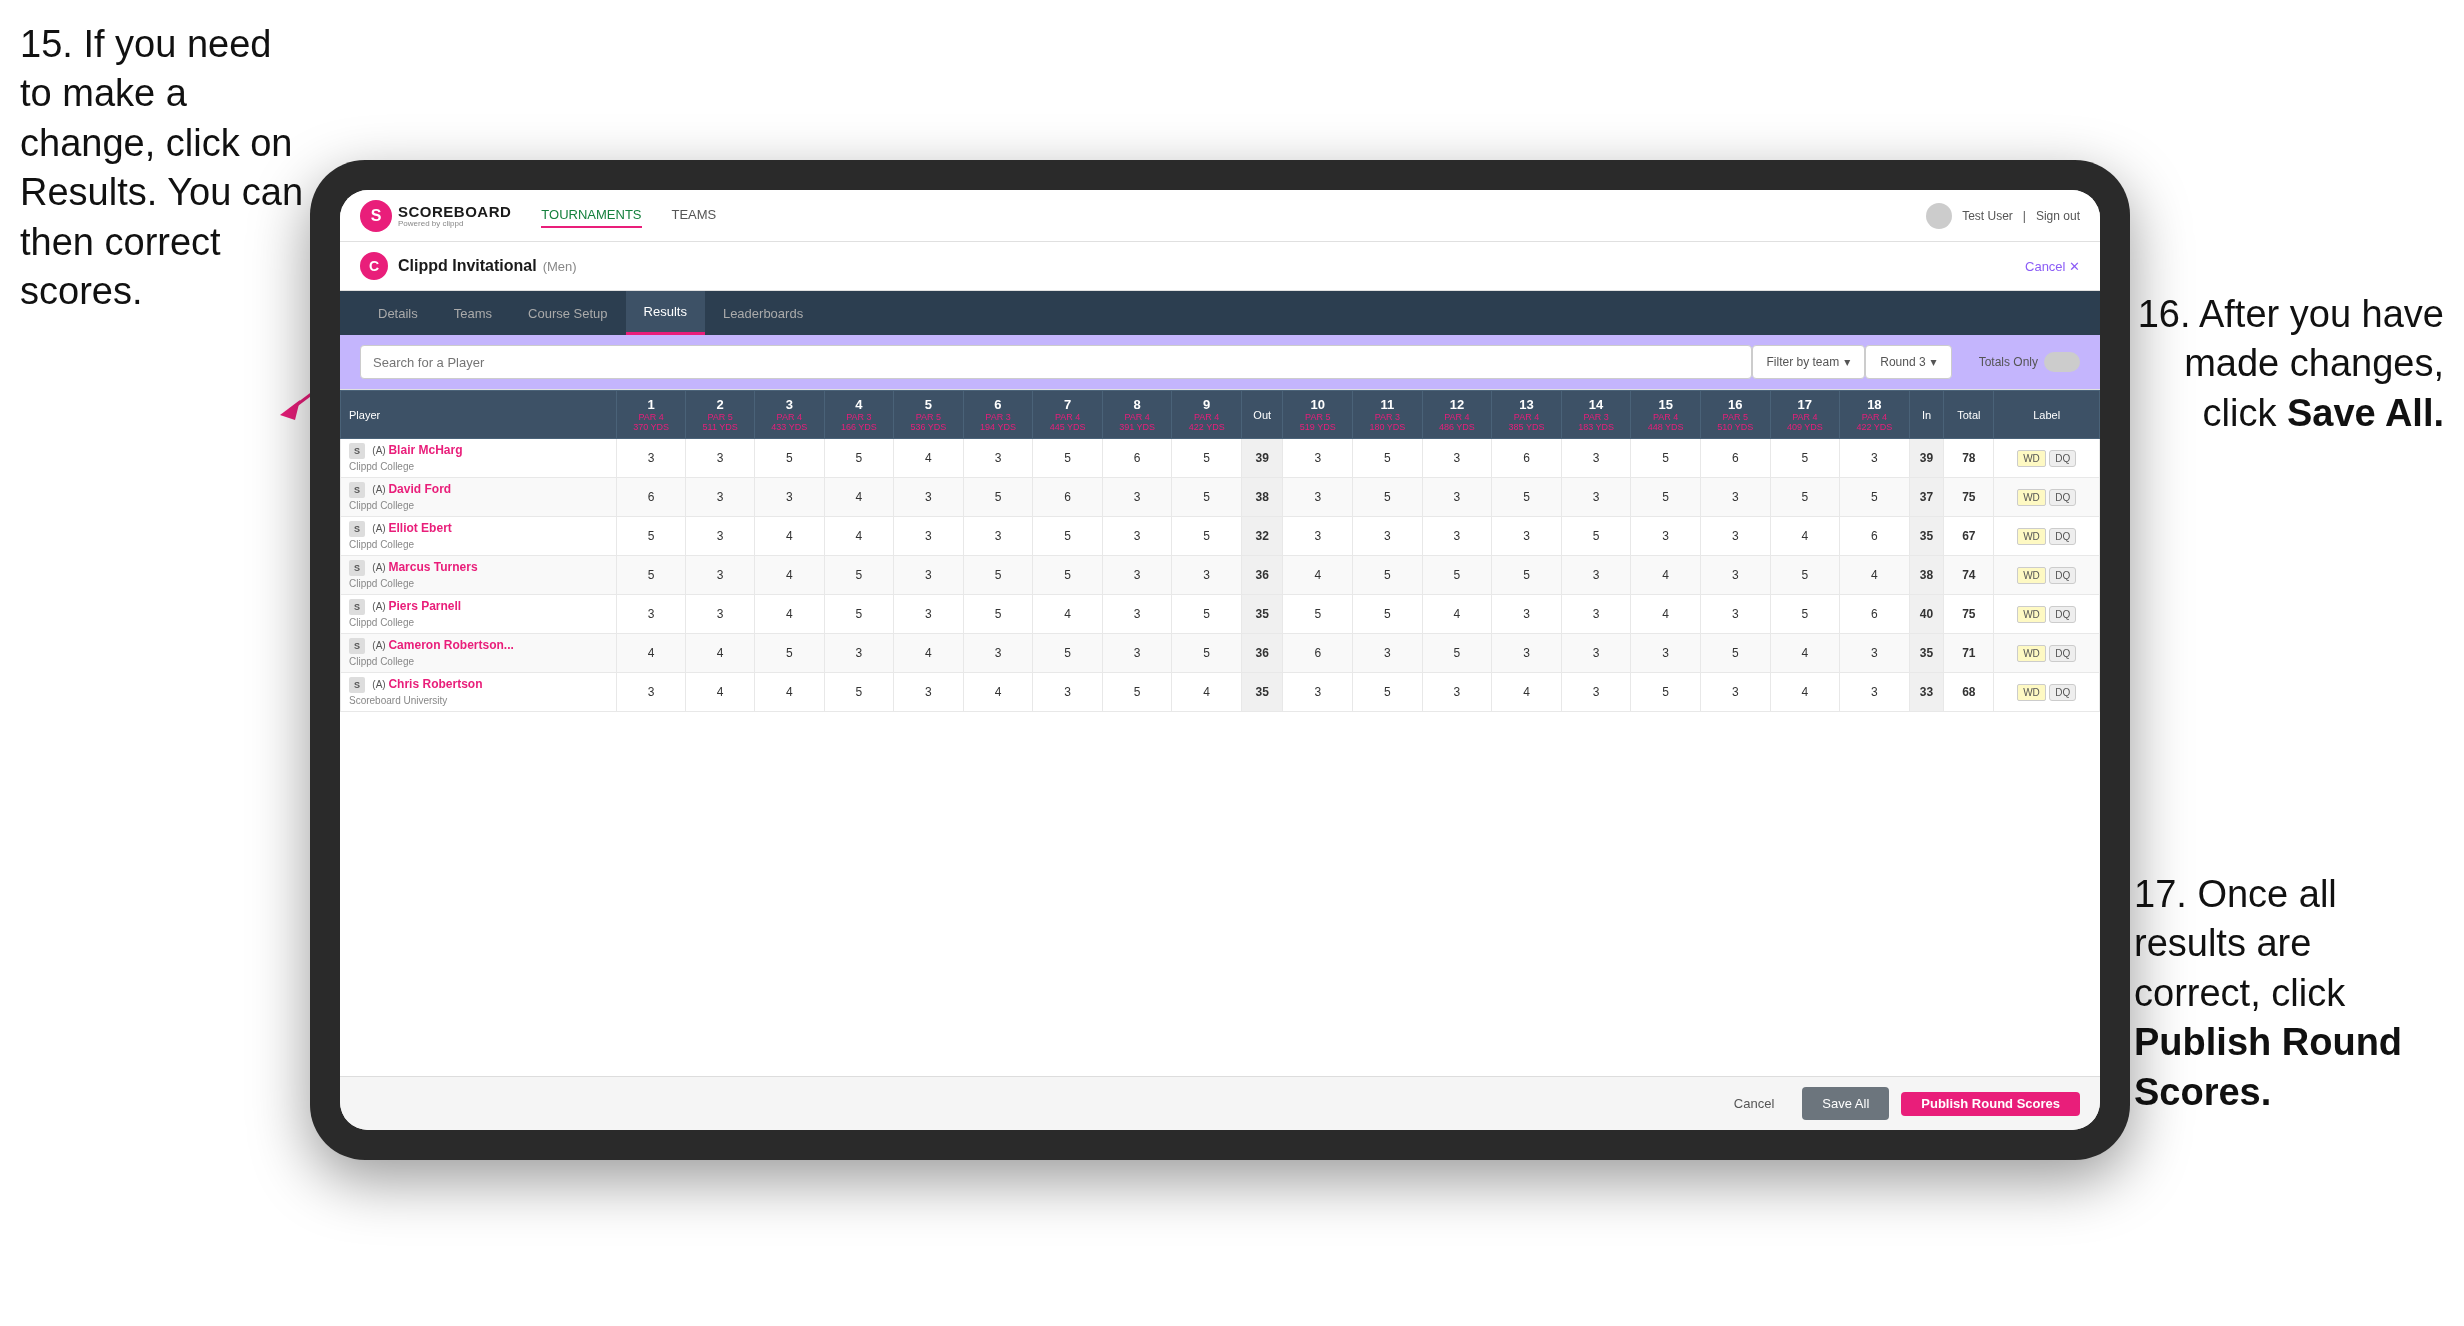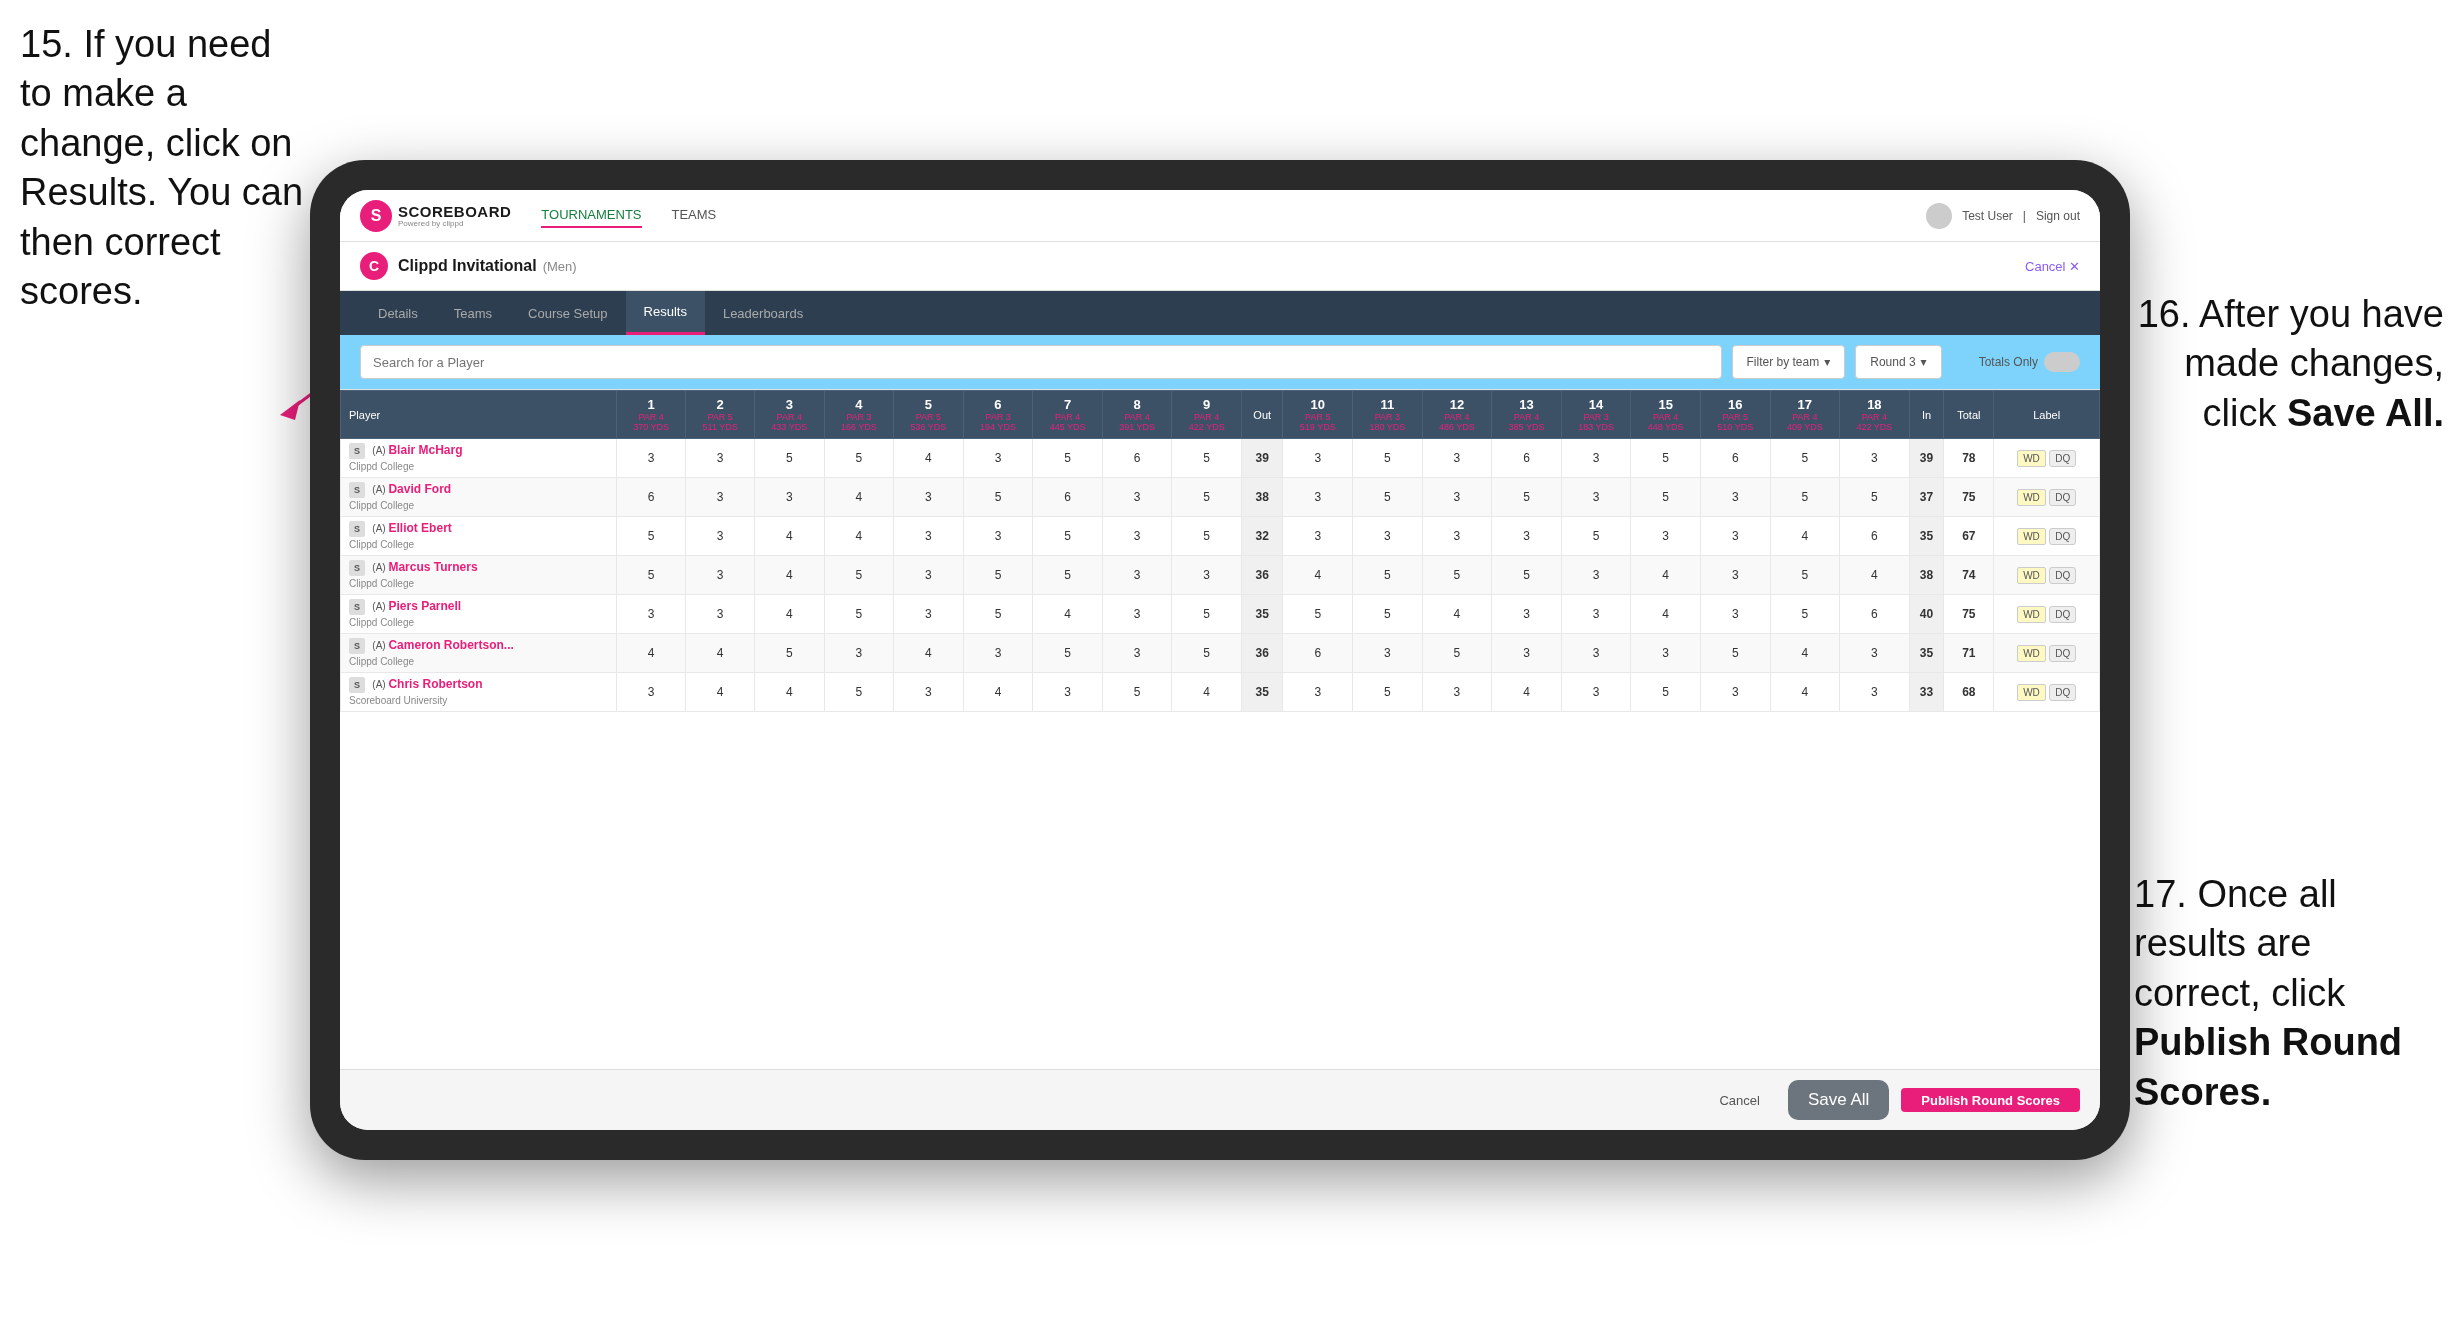--- a/index.html
+++ b/index.html
@@ -196,25 +196,24 @@
       cursor: pointer;
     }
     .tab-item.active {
       color: #ffffff;
       background: #3d5166;
       border-bottom: 3px solid #e91e7a;
     }
 
     
     .controls-bar {
-      background: #7dd3fc;
+      background: #c4b5fd;
       padding: 10px 20px;
       display: flex;
       align-items: center;
-      gap: 10px;
       border-bottom: 1px solid #e0e0e0;
       flex-shrink: 0;
     }
     .search-input {
       flex: 1;
       height: 34px;
       border: 1px solid #ccc;
       border-radius: 4px;
       padding: 0 12px;
       font-size: 13px;
@@ -377,27 +376,27 @@
       border-top: 1px solid #ddd;
       flex-shrink: 0;
     }
     .footer-cancel {
       font-size: 13px;
       color: #555;
       cursor: pointer;
       padding: 8px 16px;
     }
     .save-all-btn {
-      height: 40px;
+      height: 33px;
       padding: 0 20px;
       background: #6c757d;
       color: white;
       border: none;
-      border-radius: 10px;
-      font-size: 17px;
+      border-radius: 4px;
+      font-size: 13px;
       cursor: pointer;
     }
     .publish-btn {
       height: 24px;
       padding: 0 20px;
       background: #e91e7a;
       color: white;
       border: none;
       border-radius: 4px;
       font-size: 13px;

